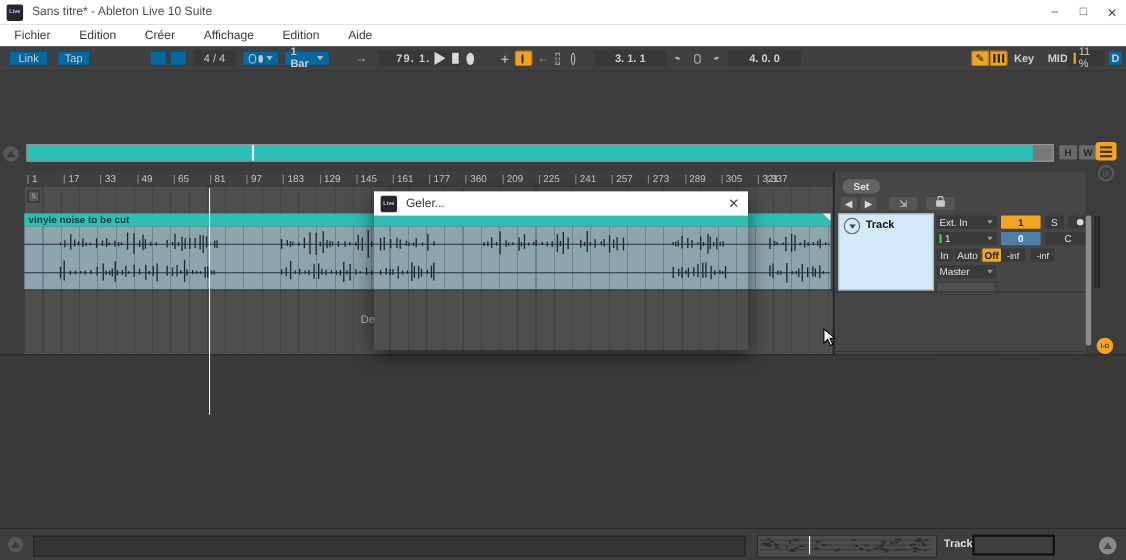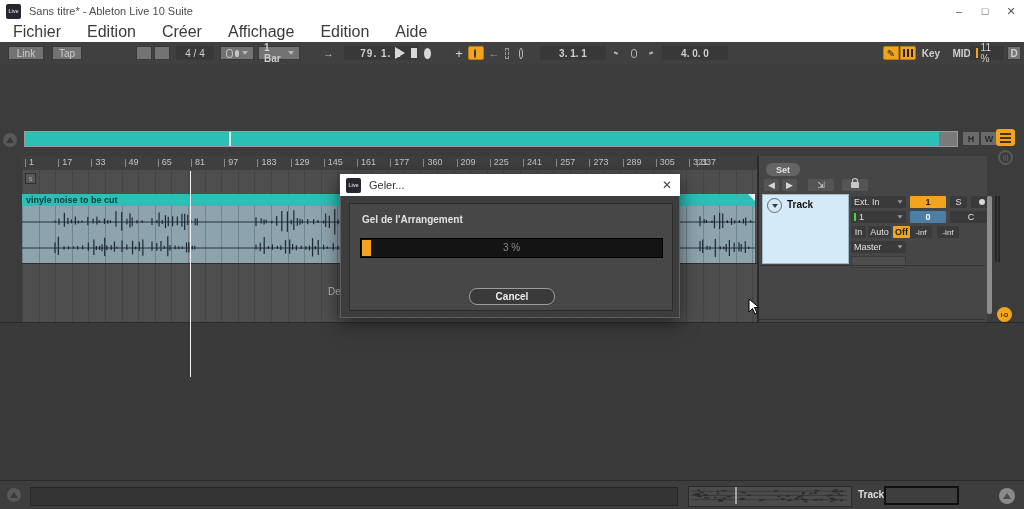--- a/index.html
+++ b/index.html
@@ -9,27 +9,27 @@
   .abs{position:absolute;}
   
   #titlebar{left:0;top:0;width:1024px;height:22px;background:#ffffff;color:#4c4c4c;
             font-size:11px;display:flex;align-items:center;}
   .livelogo{width:15px;height:15px;background:#262631;border-radius:2px;color:#cfcfd8;
             font-size:5px;font-weight:bold;display:flex;align-items:center;justify-content:center;}
   #titlebar .livelogo{margin:0 8px 0 6px;}
   .winbtn{width:26px;height:22px;display:flex;align-items:center;justify-content:center;
           color:#555;font-size:11px;}
   #menubar{left:0;top:22px;width:1024px;height:20px;background:#ffffff;border-bottom:1px solid #e6e6e6;
-           display:flex;align-items:center;font-size:16px;color:#3a3a3a;}
+           display:flex;align-items:center;font-size:11px;color:#3a3a3a;}
   #menubar span{padding:0 13px;}
   
   #transport{left:0;top:42px;width:1024px;height:22px;background:#404040;border-bottom:1px solid #262626;
              color:#c8c8c8;font-size:10px;}
   .tb{position:absolute;top:4px;height:14px;display:flex;align-items:center;justify-content:center;
-      background:#737373;border:1px solid #393939;box-sizing:border-box;padding:0 5px;color:#cfcfcf;}
+      background:#0369a1;border:1px solid #393939;box-sizing:border-box;padding:0 5px;color:#cfcfcf;}
   .tb.dark{background:#383838;}
   .tb.noborder{background:none;border:none;}
   .tb.orange{background:#f2a41f;border-color:#b87e12;color:#222;}
   .bars4 i{display:inline-block;width:1px;height:8px;background:#bbb;margin:0 1px;}
   .tri-down{width:0;height:0;border-left:3px solid transparent;border-right:3px solid transparent;
             border-top:4px solid #b5b5b5;display:inline-block;margin-left:3px;}
   .circle-o{width:7px;height:7px;border:1px solid #c0c0c0;border-radius:50%;display:inline-block;}
   .circle-f{width:7px;height:7px;background:#c8c8c8;border-radius:50%;display:inline-block;margin-left:2px;}
   .playtri{width:0;height:0;border-top:6px solid transparent;border-bottom:6px solid transparent;
            border-left:10px solid #d8d8d8;}
@@ -735,27 +735,17 @@
       <i></i>
     </div>
 </div>
 
 <div id="dialog" class="abs">
   <div id="dlghead">
     <div class="livelogo">Live</div>
     <span id="dlgtitle">Geler...</span>
     <span id="dlgclose">✕</span>
   </div>
-  <div id="dlgbody">
-    <div id="dlgpanel">
-      <span id="dlglabel">Gel de l'Arrangement</span>
-      <div id="progress">
-        <div id="progfill" style="width: 9px;"></div>
-        <span id="progtext">3 %</span>
-      </div>
-      <div id="cancelbtn">Cancel</div>
-    </div>
-  </div>
 </div>
 
 <svg id="cursor" class="abs" width="12" height="18">
   <path d="M1 1 L1 14 L4.5 10.5 L7 16 L9 15 L6.5 9.5 L11 9.5 Z" fill="#fff" stroke="#000" stroke-width="1"></path>
 </svg>
 
 </body></html>

